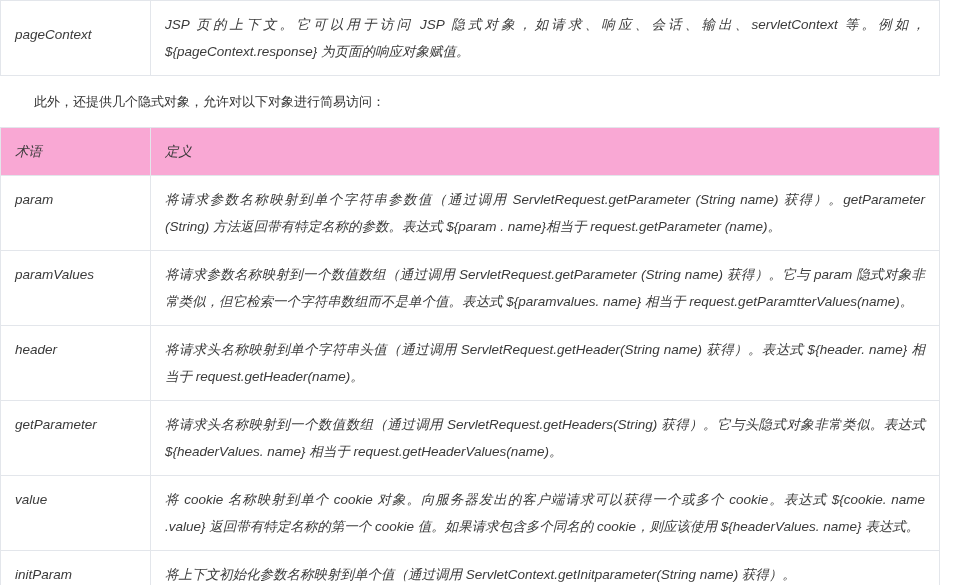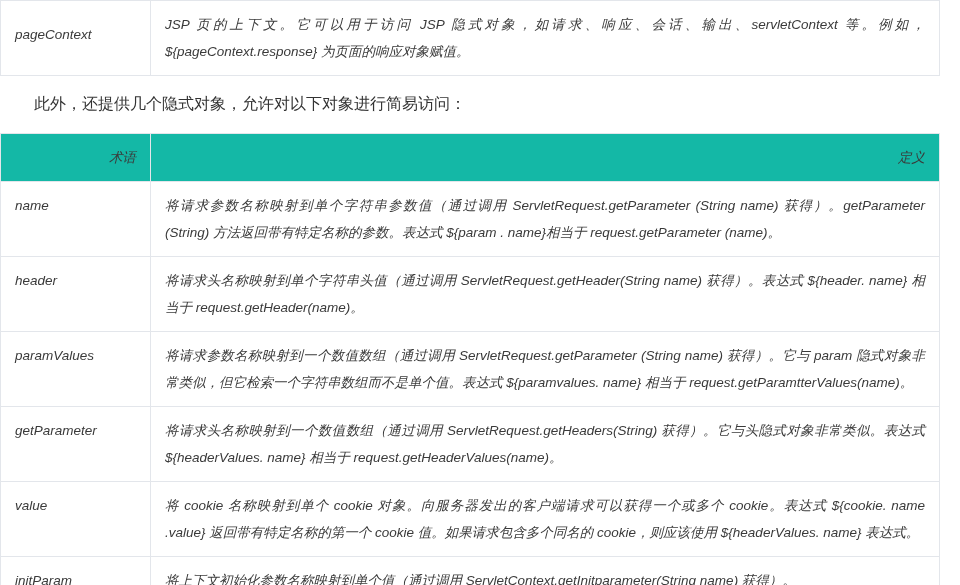--- a/index.html
+++ b/index.html
@@ -42,40 +42,40 @@
   .cell-term {
     text-align: left;
     color: #333;
     padding-left: 14px;
   }
   .cell-def {
     text-align: justify;
     word-break: break-word;
   }
   thead th {
-    background: #14b8a6;
-    text-align: right;
+    background: #f9a8d4;
+    text-align: left;
     font-weight: normal;
     color: #333;
     padding-top: 9px;
     padding-bottom: 9px;
   }
 
   
   .top-table td {
     line-height: 2.1;
     padding-top: 9px;
     padding-bottom: 11px;
   }
   .top-table .cell-term { padding-top: 20px; }
 
   
   .para {
     padding: 14px 0 14px 34px;
-    font-size: 16px;
+    font-size: 13px;
     color: #333;
     line-height: 1.8;
   }
 </style>
 </head>
 <body>
 
 <div class="page">
 
   <table class="doc-table top-table">
@@ -99,30 +99,30 @@
         <col>
       </colgroup>
     <thead>
       <tr>
         <th>术语</th>
         <th>定义</th>
       </tr>
     </thead>
     <tbody>
       <tr>
-        <td class="cell-term">name</td>
+        <td class="cell-term">param</td>
         <td class="cell-def">将请求参数名称映射到单个字符串参数值（通过调用 ServletRequest.getParameter (String name) 获得）。getParameter (String) 方法返回带有特定名称的参数。表达式 ${param . name}相当于 request.getParameter (name)。</td>
+      </tr>
+      <tr>
+        <td class="cell-term">paramValues</td>
+        <td class="cell-def">将请求参数名称映射到一个数值数组（通过调用 ServletRequest.getParameter (String name) 获得）。它与 param 隐式对象非常类似，但它检索一个字符串数组而不是单个值。表达式 ${paramvalues. name} 相当于 request.getParamtterValues(name)。</td>
       </tr>
       <tr>
         <td class="cell-term">header</td>
         <td class="cell-def">将请求头名称映射到单个字符串头值（通过调用 ServletRequest.getHeader(String name) 获得）。表达式 ${header. name} 相当于 request.getHeader(name)。</td>
-      </tr>
-      <tr>
-        <td class="cell-term">paramValues</td>
-        <td class="cell-def">将请求参数名称映射到一个数值数组（通过调用 ServletRequest.getParameter (String name) 获得）。它与 param 隐式对象非常类似，但它检索一个字符串数组而不是单个值。表达式 ${paramvalues. name} 相当于 request.getParamtterValues(name)。</td>
       </tr>
       <tr>
         <td class="cell-term">getParameter</td>
         <td class="cell-def">将请求头名称映射到一个数值数组（通过调用 ServletRequest.getHeaders(String) 获得）。它与头隐式对象非常类似。表达式 ${headerValues. name} 相当于 request.getHeaderValues(name)。</td>
       </tr>
       <tr>
         <td class="cell-term">value</td>
         <td class="cell-def">将 cookie 名称映射到单个 cookie 对象。向服务器发出的客户端请求可以获得一个或多个 cookie。表达式 ${cookie. name .value} 返回带有特定名称的第一个 cookie 值。如果请求包含多个同名的 cookie，则应该使用 ${headerValues. name} 表达式。</td>
       </tr>
       <tr>

